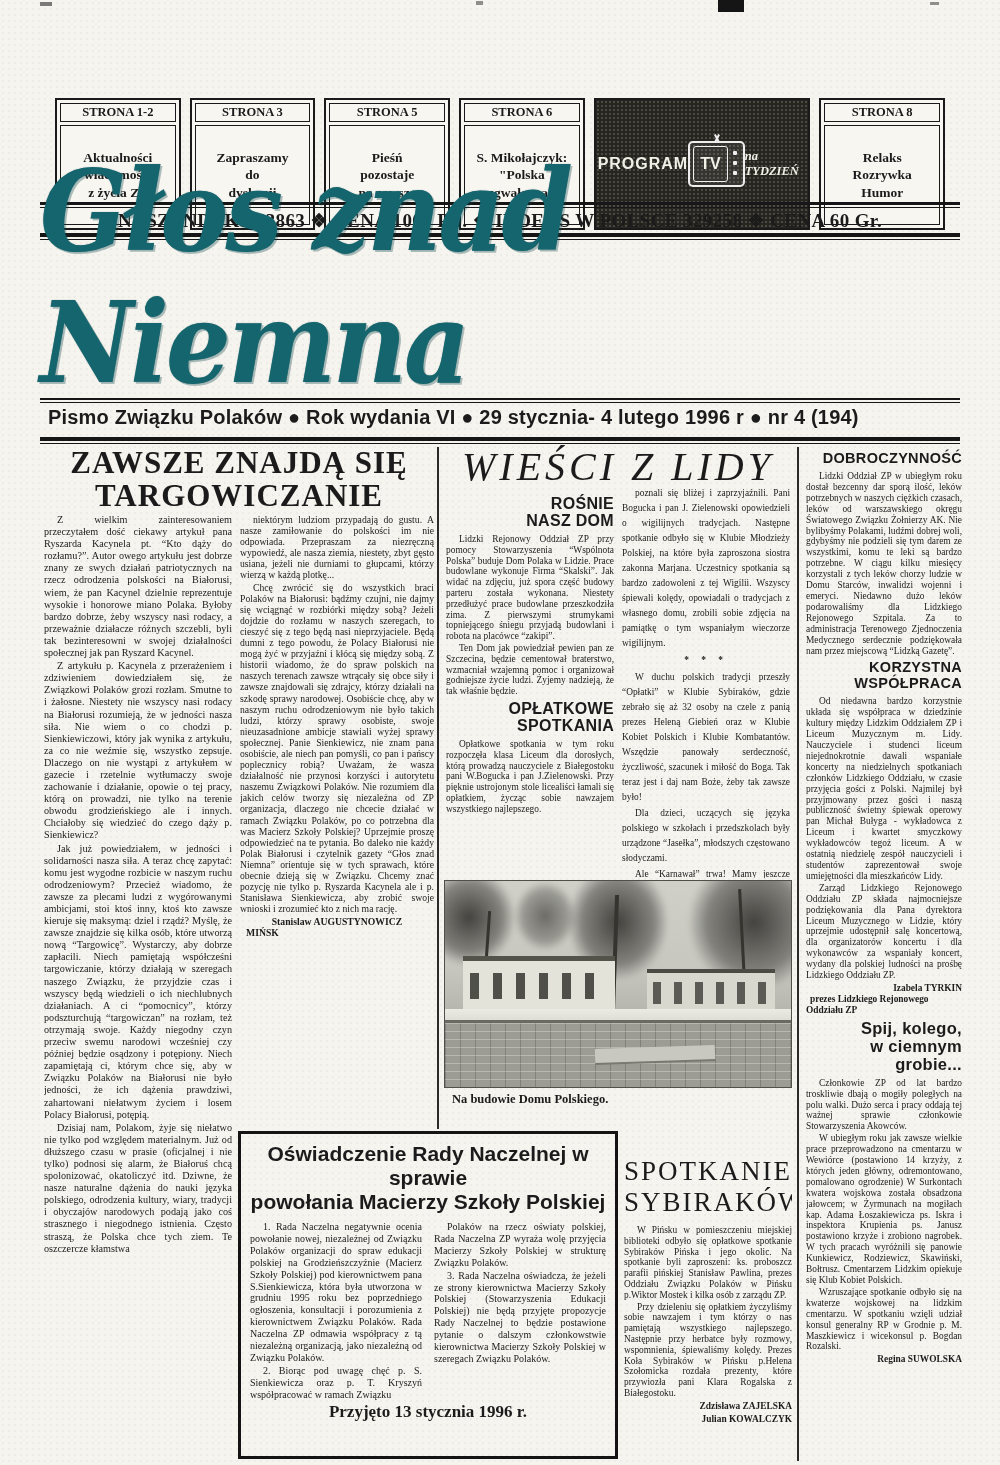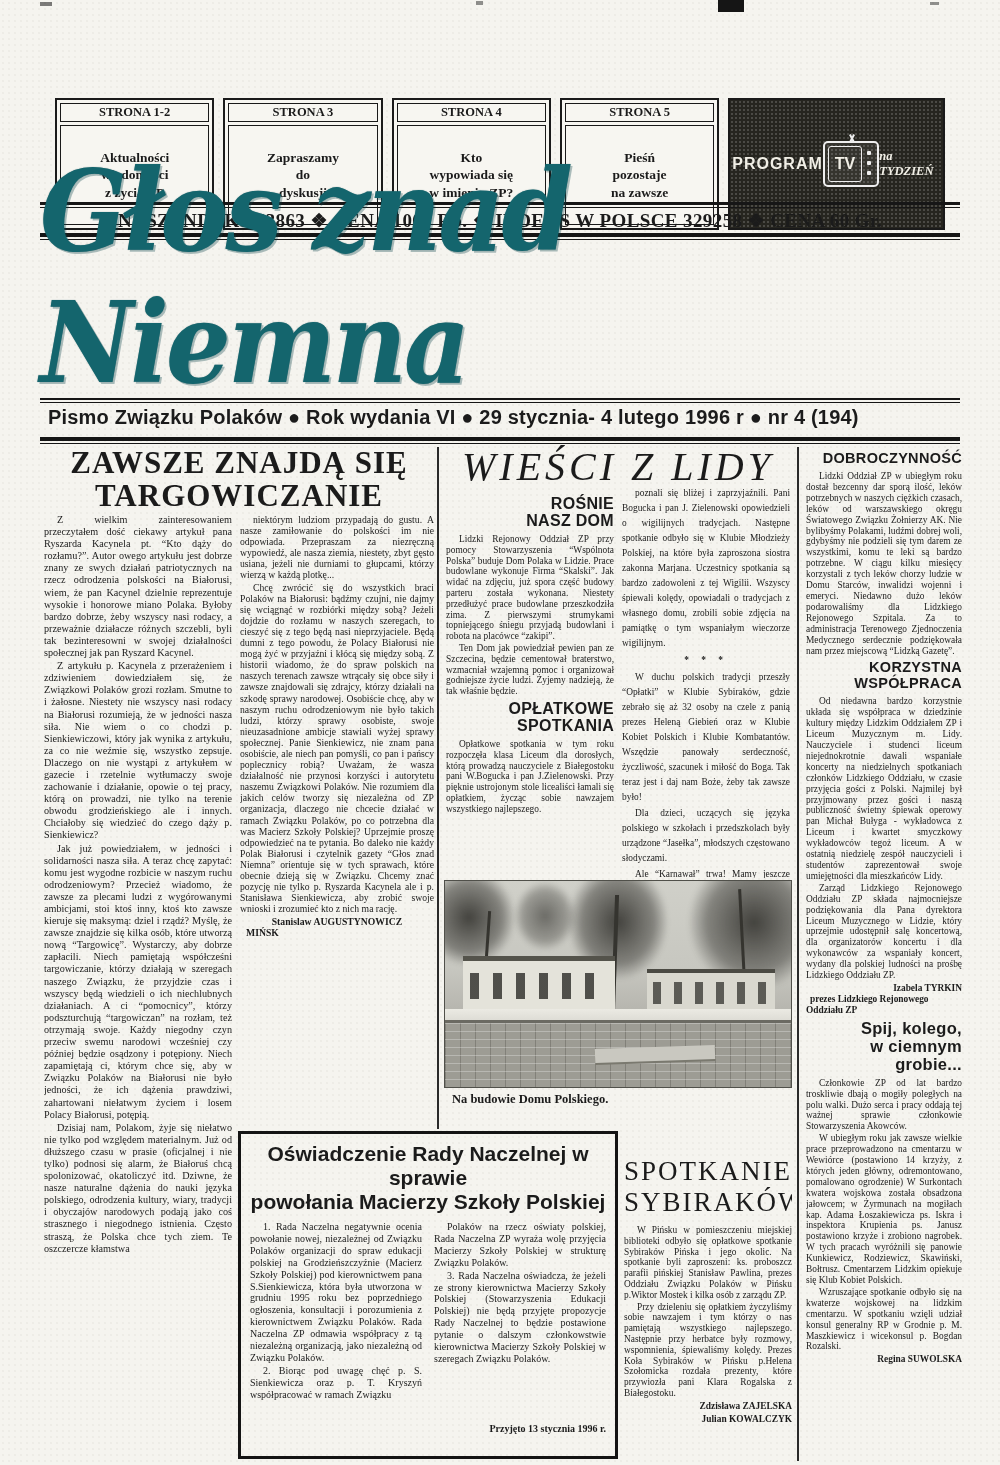--- a/index.html
+++ b/index.html
@@ -98,21 +98,21 @@
     background-image:repeating-linear-gradient(180deg,rgba(255,255,255,.28) 0 1px,transparent 1px 8px),
       repeating-linear-gradient(90deg,rgba(58,56,50,.28) 0 1px,transparent 1px 15px);}
   .ph-slab{position:absolute;left:150px;bottom:26px;width:120px;height:14px;background:#c9c8c0;box-shadow:0 2px 0 #7a796f;transform:rotate(-2deg);}
   .photo-cap{position:absolute;left:452px;top:1092px;width:340px;font-weight:bold;font-size:12.5px;font-family:"Liberation Serif",serif;}
 
   
   .oswbox{position:absolute;left:238px;top:1131px;width:380px;height:328px;border:3px solid #141414;padding:6px 9px;overflow:hidden;box-sizing:border-box;}
   .osw-title{text-align:center;font-family:"Liberation Sans",sans-serif;font-weight:bold;font-size:21px;line-height:24px;margin:2px 0 7px;}
   .osw-cols{display:flex;gap:12px;font-size:10px;line-height:11.9px;text-align:justify;}
   .osw-col{flex:1;}
-  .osw-footer{text-align:right;font-weight:bold;font-size:10px;margin-top:21px;font-family:"Liberation Serif",serif;}
+  .osw-footer{text-align:center;font-weight:bold;font-size:17px;margin-top:0;font-family:"Liberation Serif",serif;}
 
   .syb{position:absolute;left:624px;top:1128px;width:168px;height:333px;overflow:hidden;text-align:justify;
     font-size:9.4px;line-height:10.8px;font-family:"Liberation Serif",serif;margin-top:28px;}
   .syb-title{text-align:center;font-size:27px;line-height:31px;letter-spacing:2px;white-space:pre-line;
     text-indent:0;margin:0 0 7px;font-family:"Liberation Serif",serif;}
 </style>
 </head>
 <body>
 
 <div class="page">
@@ -129,38 +129,44 @@
 wiadomości
 z życia ZP</div>
     </div>
     <div class="pbox">
       <div class="pbox-title">STRONA 3</div>
       <div class="pbox-body">Zapraszamy
 do
 dyskusji</div>
     </div>
     <div class="pbox">
-      <div class="pbox-title">STRONA 4</div>
-      <div class="pbox-body">Kto
-wypowiada się
-w imieniu ZP?</div>
-    </div>
-    <div class="pbox">
       <div class="pbox-title">STRONA 5</div>
       <div class="pbox-body">Pieśń
 pozostaje
 na zawsze</div>
+    </div>
+    <div class="pbox">
+      <div class="pbox-title">STRONA 6</div>
+      <div class="pbox-body">S. Mikołajczyk:
+"Polska
+zgwałcona"</div>
     </div>
     <div class="tv-box">
       <div class="tv-top">PROGRAM</div>
       <div class="tv-set">
         <div class="tv-screen">TV</div>
         <div class="tv-knobs"></div>
       </div>
       <div class="tv-bottom">na TYDZIEŃ</div>
+    </div>
+    <div class="pbox">
+      <div class="pbox-title">STRONA 8</div>
+      <div class="pbox-body">Relaks
+Rozrywka
+Humor</div>
     </div>
   </header>
 
   <div class="rule rule-a"></div>
   <div class="rule rule-b"></div>
   <div class="indexbar">NASZ INDEKS 63863 ❖ CENA 1000 Rb. ❖ INDEKS W POLSCE 329258 ❖ CENA 60 Gr.</div>
   <div class="rule rule-c"></div>
   <div class="rule rule-d"></div>
 
   <div class="masthead">

